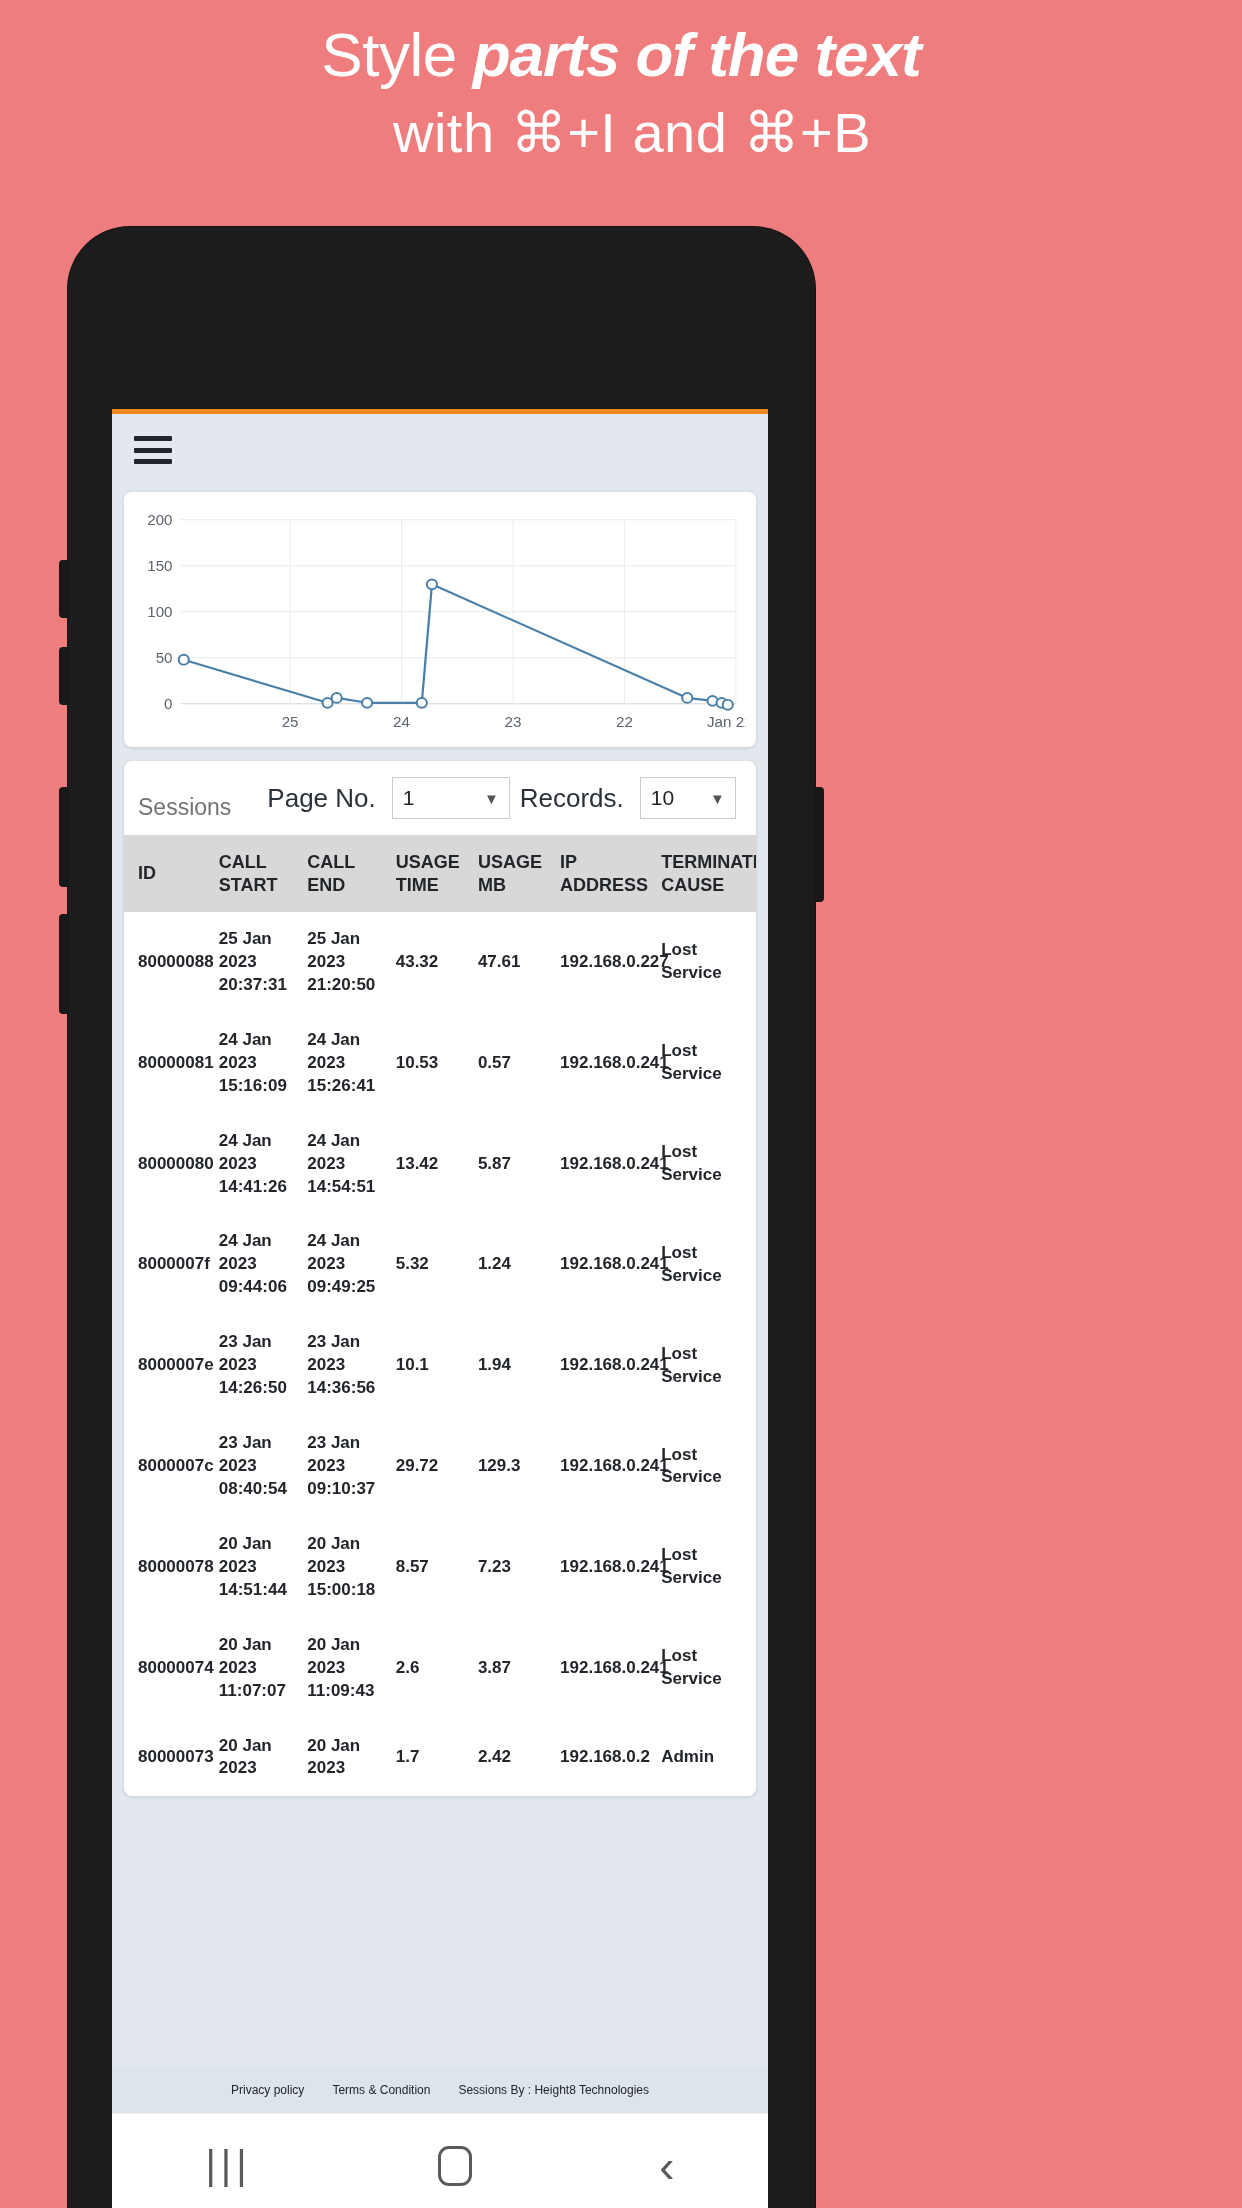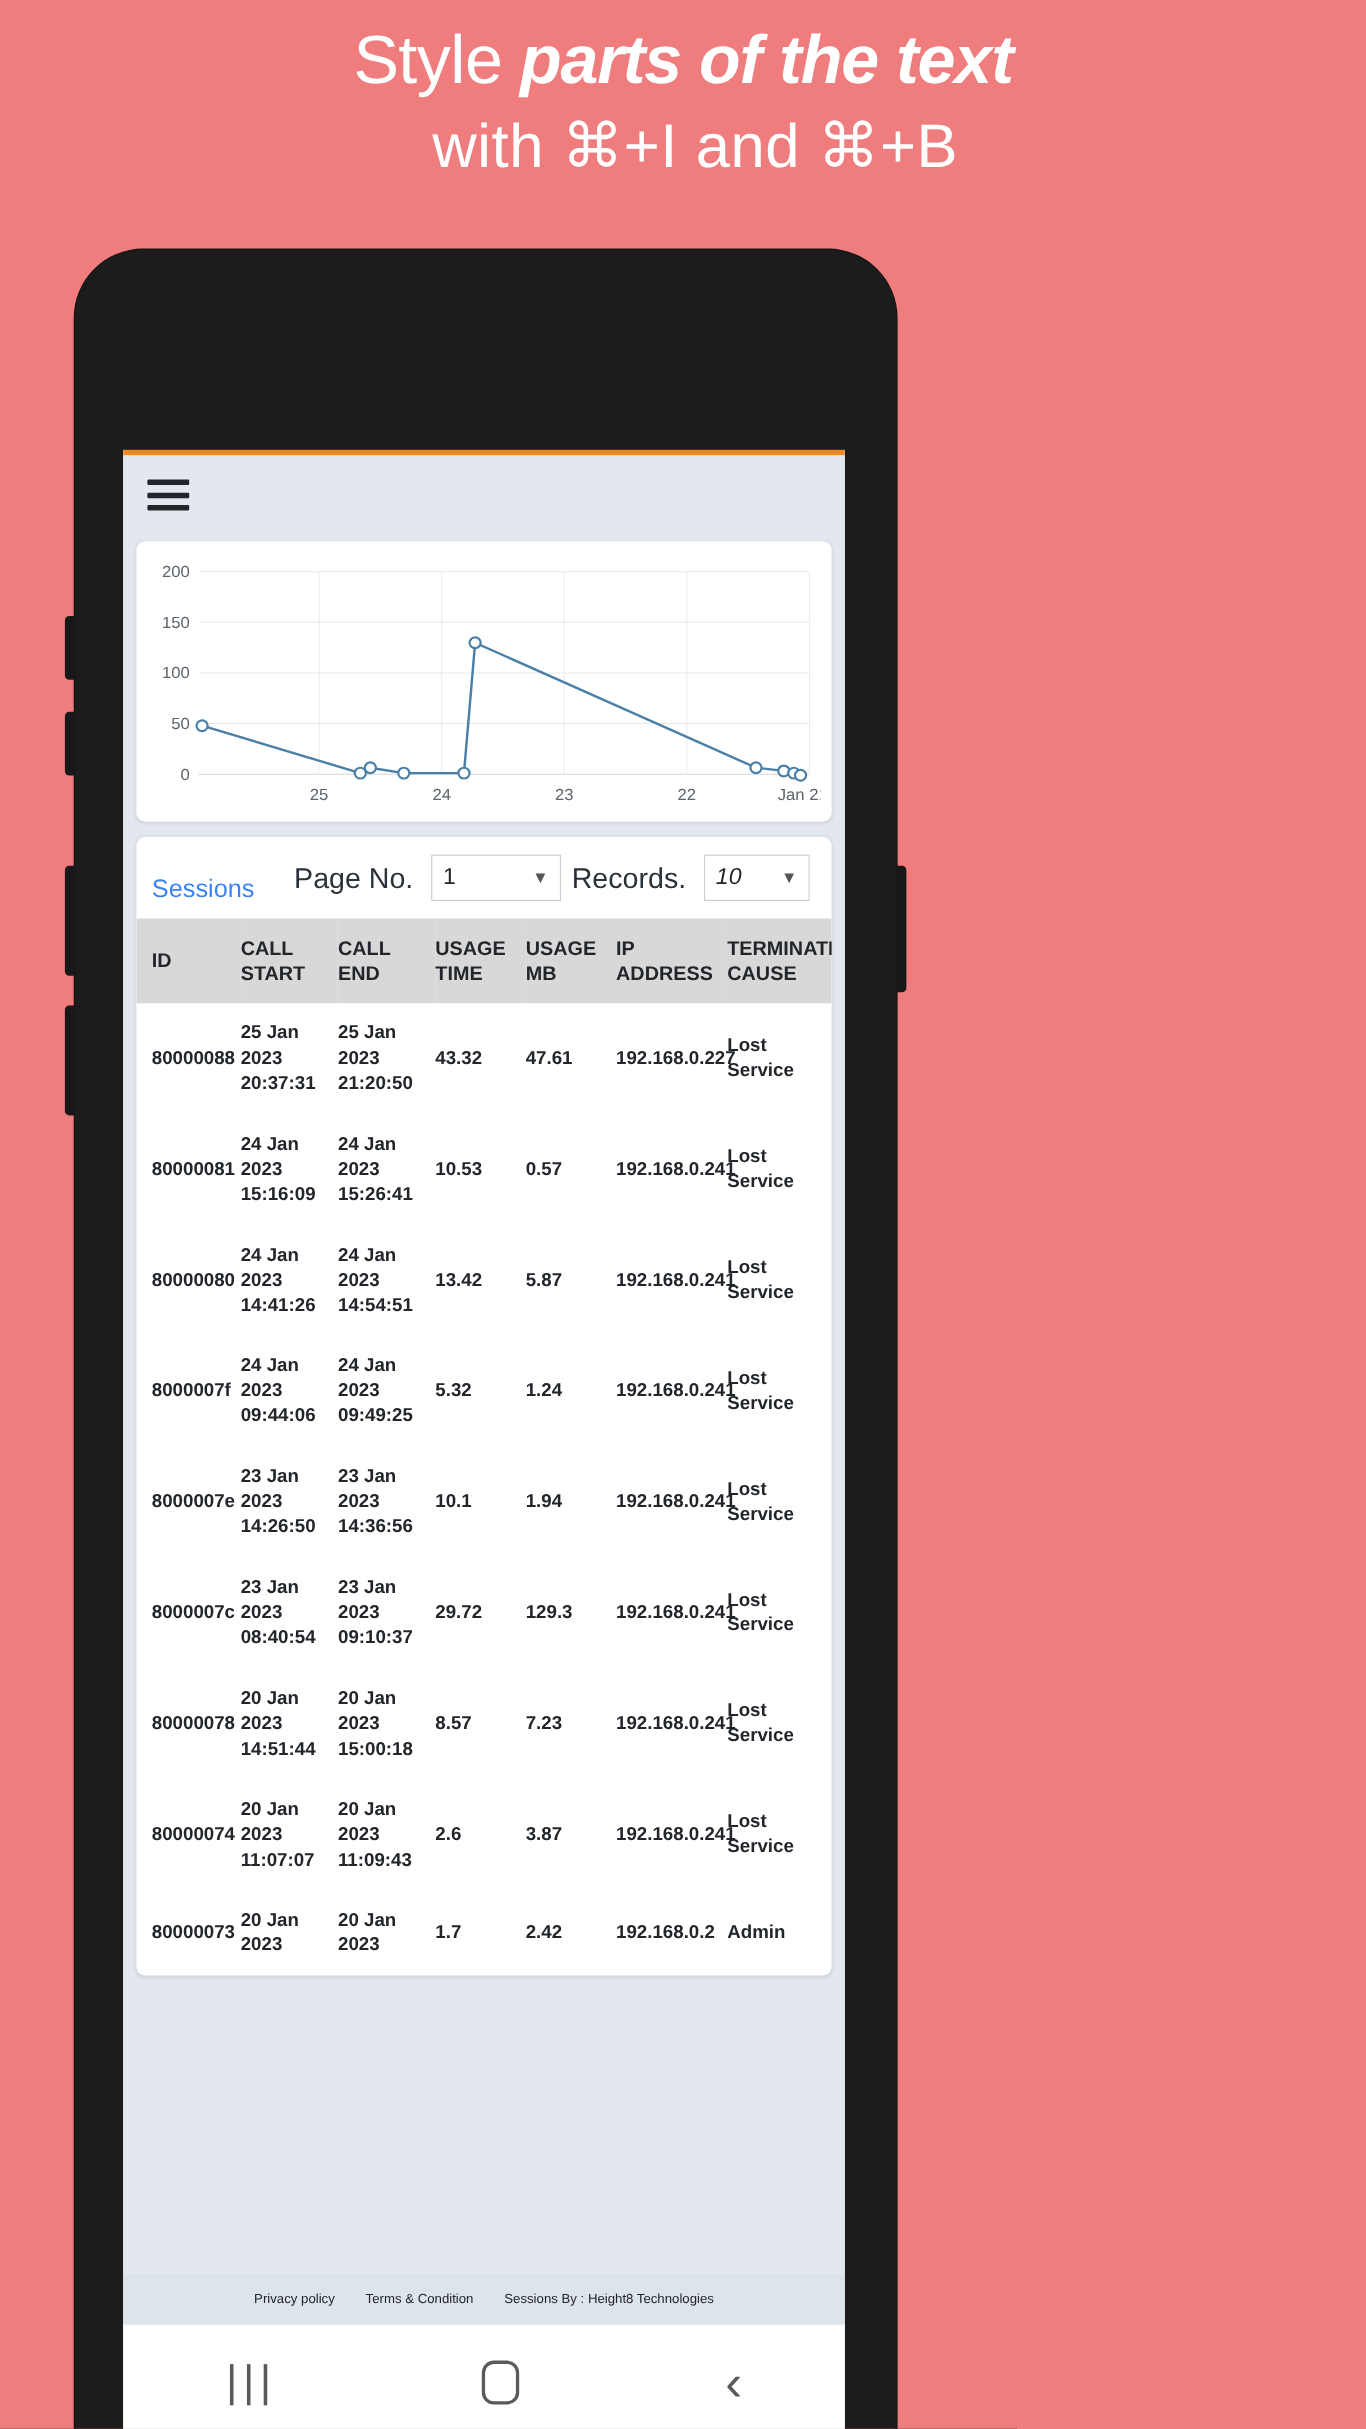--- a/index.html
+++ b/index.html
@@ -117,33 +117,33 @@
   .chart-svg { width: 100%; height: 100%; display: block; }
   .ax-text { font-family: "Liberation Sans", sans-serif; font-size: 15px; fill: #5d646c; }
 
   
   .table-card { margin-top: 14px; padding: 0; overflow: hidden; }
   .table-head-bar {
     display: flex; align-items: center;
     padding: 14px 14px;
     gap: 10px;
   }
-  .tbl-title { font-size: 23px; color: #3b82f6; flex: 0 0 auto; margin-right: 26px; margin-top: 19px; }
+  .tbl-title { font-size: 23px; color: #737373; flex: 0 0 auto; margin-right: 26px; margin-top: 19px; }
   .pg-label { font-size: 26px; color: #2b3138; white-space: nowrap; }
   .select-box {
     border: 1px solid #c8ced5;
     background: #fff;
     font-size: 21px;
     color: #22262b;
     padding: 8px 10px;
     display: flex; align-items: center; justify-content: space-between;
     cursor: pointer;
   }
   .sel-page { width: 118px; margin-left: 6px; }
-  .sel-rec { width: 96px; margin-left: 6px; font-style: italic; }
+  .sel-rec { width: 96px; margin-left: 6px; }
   .caret { font-size: 15px; color: #555; }
 
   table { width: 100%; border-collapse: collapse; table-layout: fixed; }
   thead th {
     background: #d8d8d8;
     color: #22262b;
     font-size: 18px;
     font-weight: 700;
     text-align: left;
     padding: 16px 4px 16px 0;

